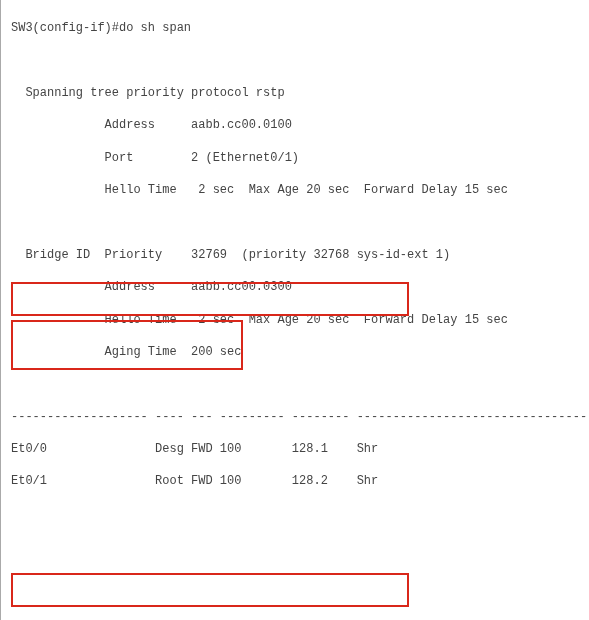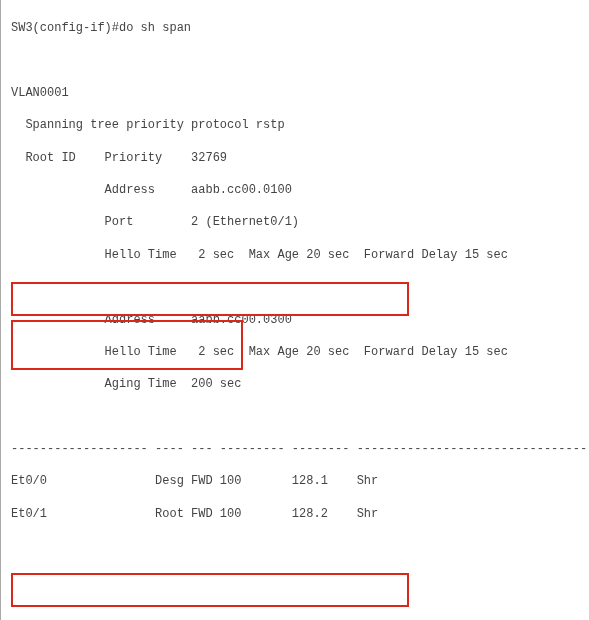--- a/index.html
+++ b/index.html
@@ -29,27 +29,26 @@
     box-sizing: border-box;
   }
   .row { display: block; }
 </style>
 </head>
 <body>
 
 <div class="terminal">
 <span class="row">SW3(config-if)#do sh span</span>
 <span class="row"> </span>
-<span class="row">VLAN0001</span>
 <span class="row">  Spanning tree priority protocol rstp</span>
-<span class="row">  Root ID    Priority    32769</span>
 <span class="row">             Address     aabb.cc00.0100</span>
 <span class="row">             Port        2 (Ethernet0/1)</span>
 <span class="row">             Hello Time   2 sec  Max Age 20 sec  Forward Delay 15 sec</span>
 <span class="row"> </span>
+<span class="row">  Bridge ID  Priority    32769  (priority 32768 sys-id-ext 1)</span>
 <span class="row">             Address     aabb.cc00.0300</span>
 <span class="row">             Hello Time   2 sec  Max Age 20 sec  Forward Delay 15 sec</span>
 <span class="row">             Aging Time  200 sec</span>
 <span class="row"> </span>
 <span class="row hr-dash">------------------- ---- --- --------- -------- --------------------------------</span>
 <span class="row">Et0/0               Desg FWD 100       128.1    Shr</span>
 <span class="row">Et0/1               Root FWD 100       128.2    Shr</span>
 
 
 

